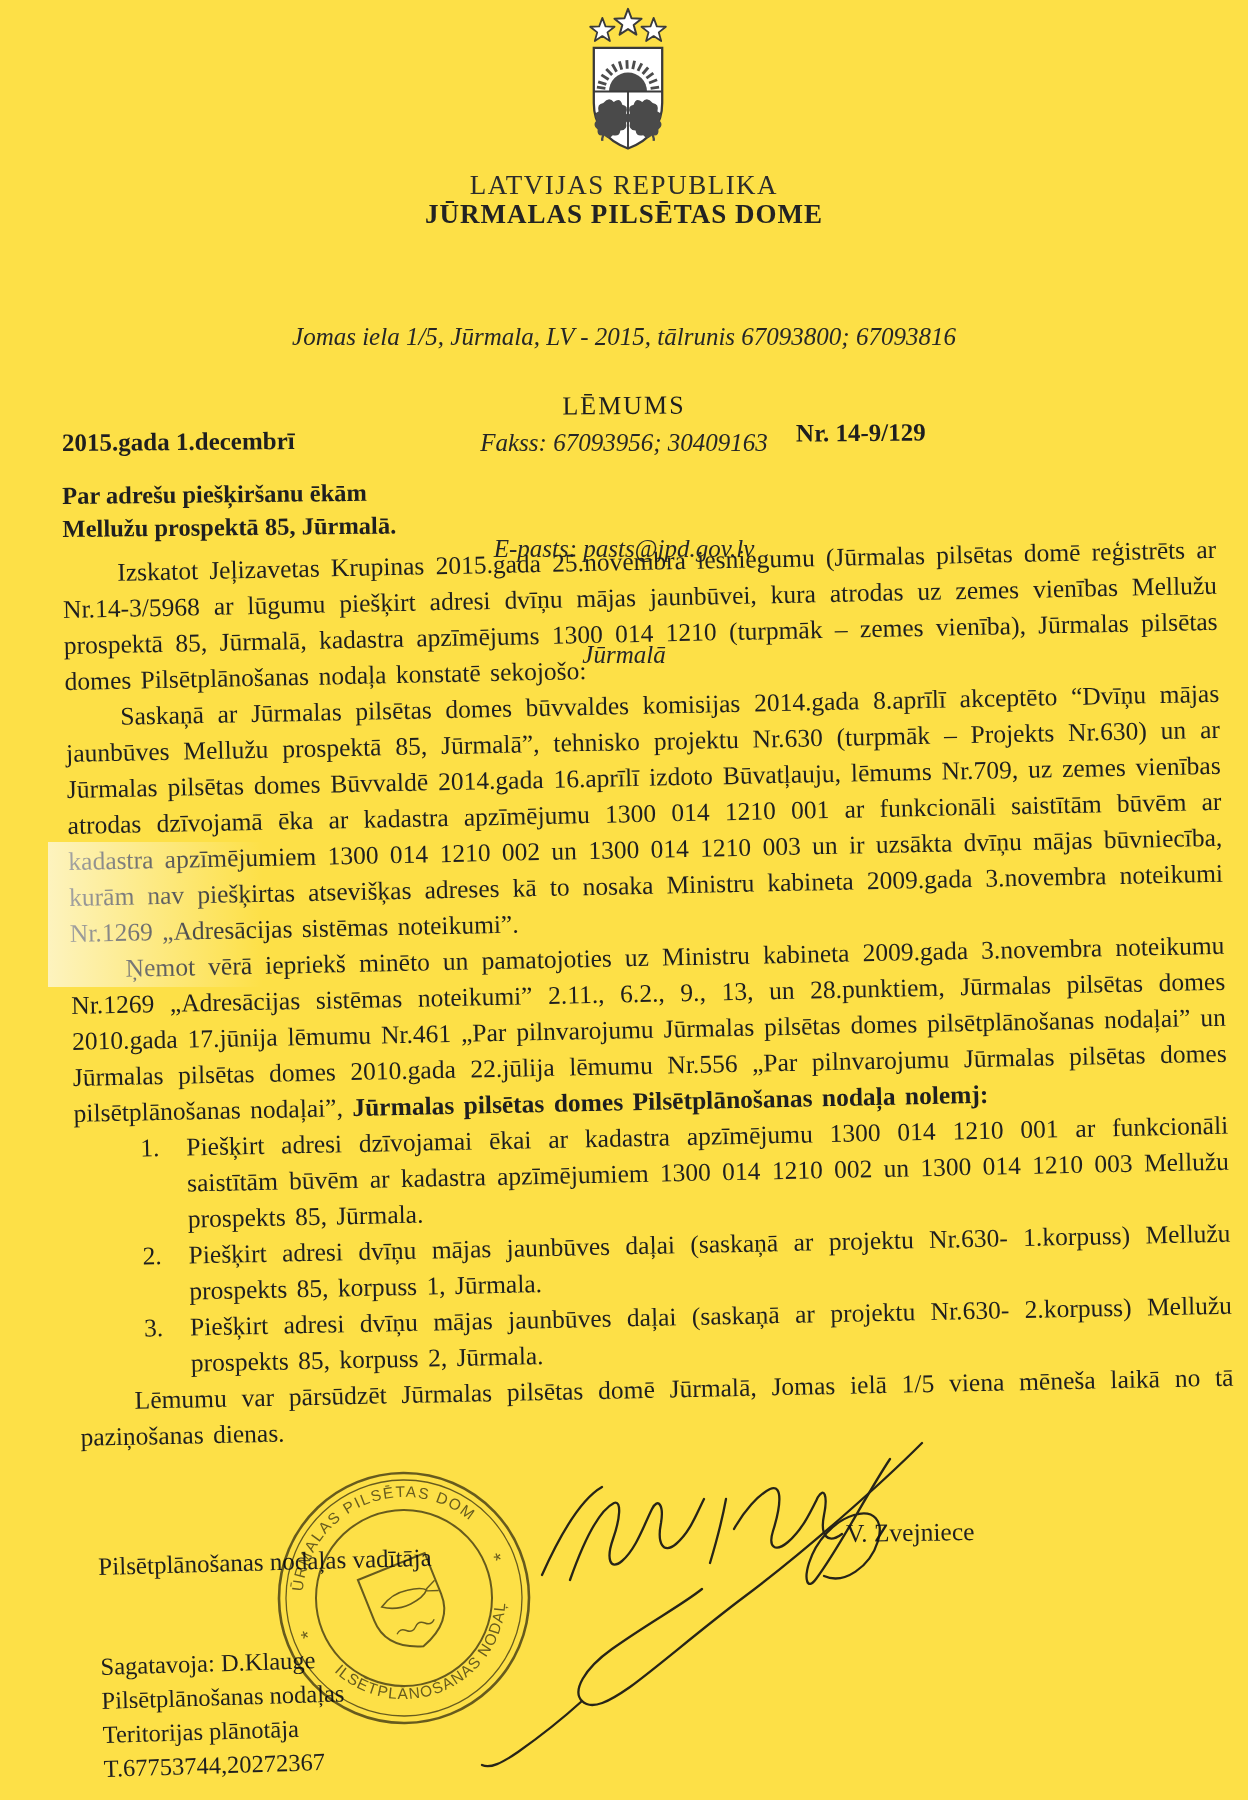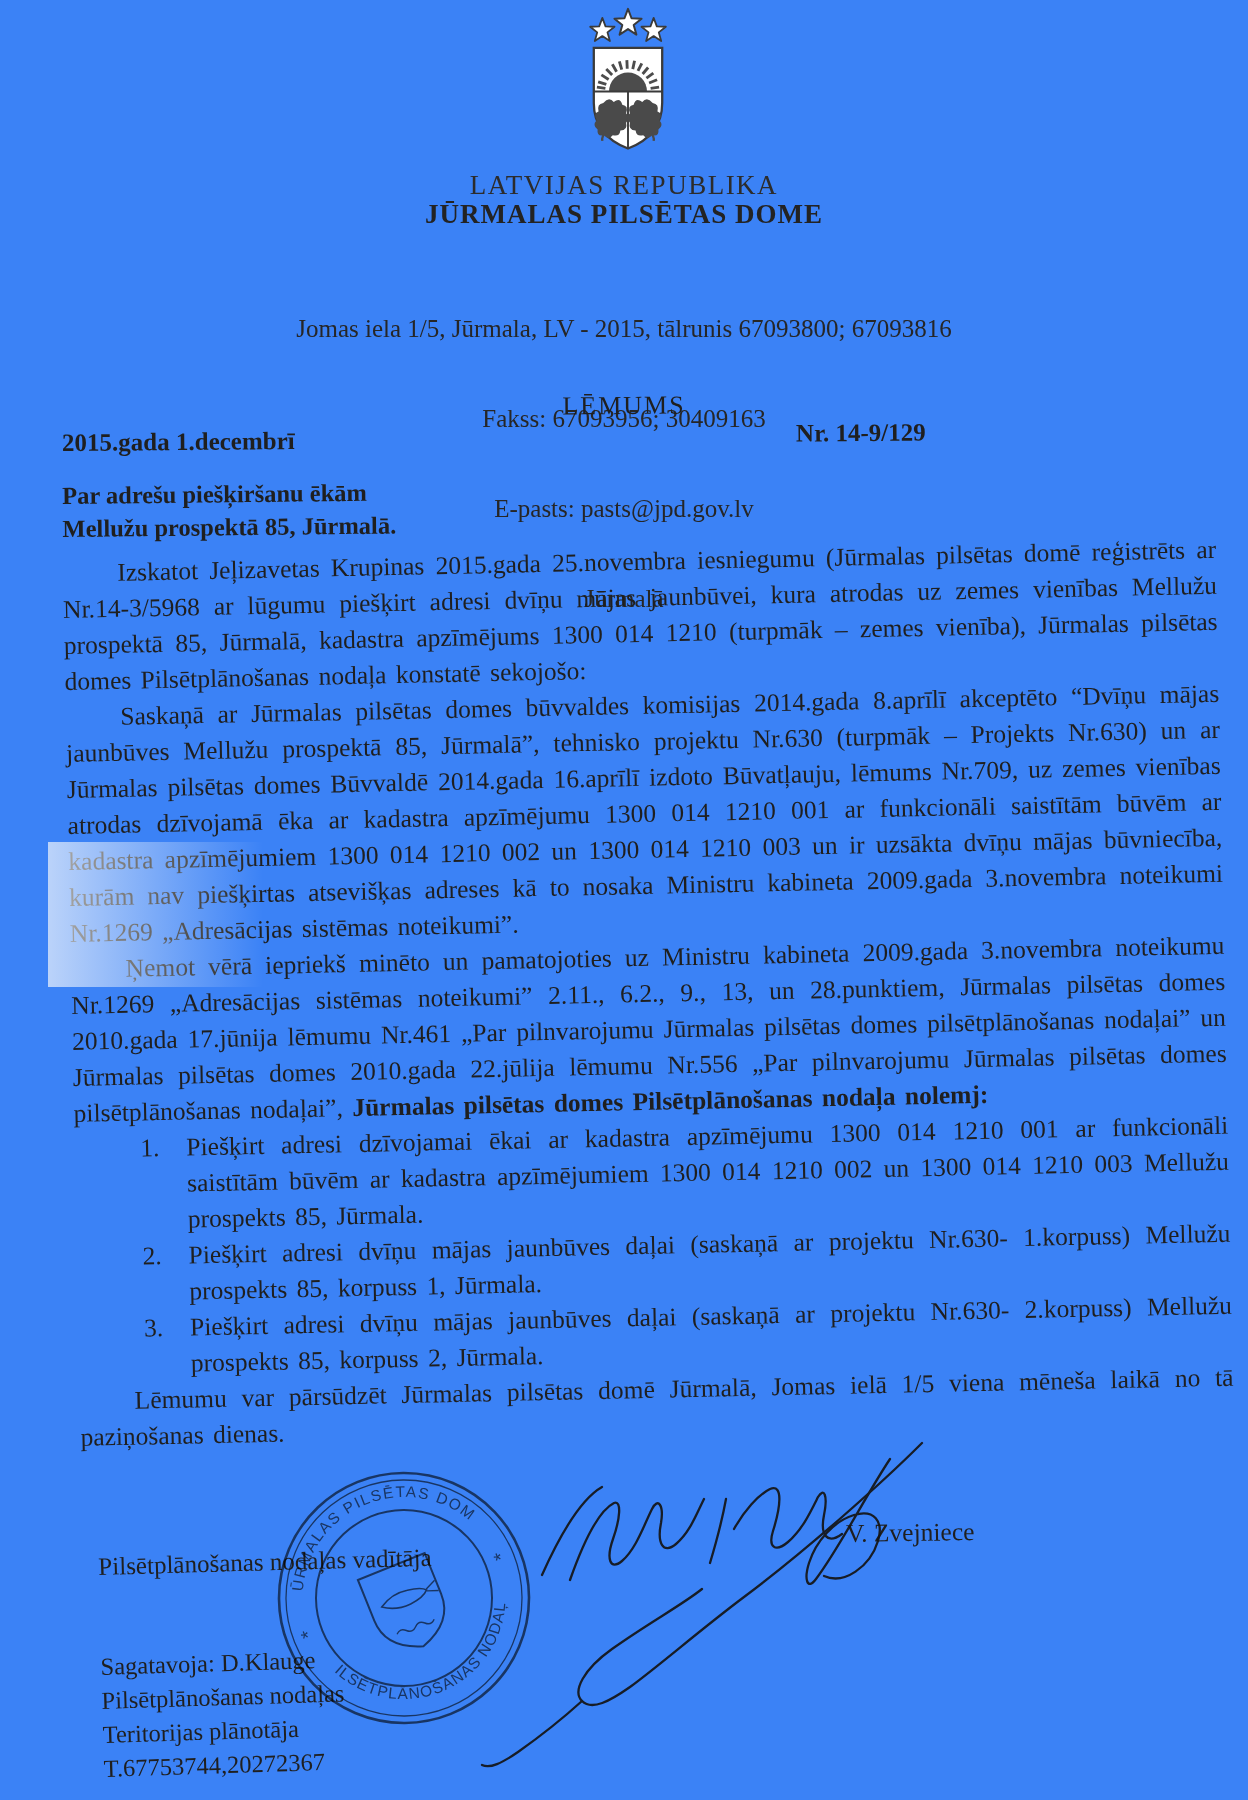--- a/index.html
+++ b/index.html
@@ -1,27 +1,27 @@
 <!DOCTYPE html>
 <html><head>
 <meta charset="utf-8">
 <style>
   html,body{margin:0;padding:0;background:#e8e8e8;}
   .page{
     position:relative; width:1248px; height:1800px; margin:0 auto;
-    background:#3b82f6; overflow:hidden;
+    background:#fde047; overflow:hidden;
     font-family:"Liberation Serif", serif; color:#1f1f1f;
   }
   
   .emblem{position:absolute; left:566px; top:6px; width:124px; height:152px;}
   .h-center{position:absolute; left:0; width:100%; text-align:center; white-space:pre;}
   .republic{top:170px; font-size:27px; letter-spacing:1.5px; color:#2c2c2c;}
   .authority{top:199px; font-size:27px; font-weight:bold; letter-spacing:1px; color:#232323;}
   .contact{top:254px; font-size:25px; line-height:30px; color:#262626;}
-  .contact div{margin:0;}
+  .contact div{margin:8px;font-style:italic;}
   .doctype{top:391px; font-size:26px; letter-spacing:2px; transform:rotate(-0.4deg);}
   .daterow-left{position:absolute; left:62px; top:428px; font-size:25px; font-weight:bold; transform:rotate(-0.5deg);}
   .daterow-right{position:absolute; left:796px; top:419px; font-size:25px; font-weight:bold; transform:rotate(-0.5deg);}
   .subject{position:absolute; left:62px; top:479px; font-size:24.5px; font-weight:bold; line-height:33px; transform:rotate(-0.6deg); transform-origin:0 0;}
   
   .bodytext{
     position:absolute; left:62px; top:556px; width:1154px;
     font-size:25.5px; line-height:36px; text-align:justify; word-spacing:3px;
     transform:rotate(-1.2deg); transform-origin:0 0; z-index:2;
   }

